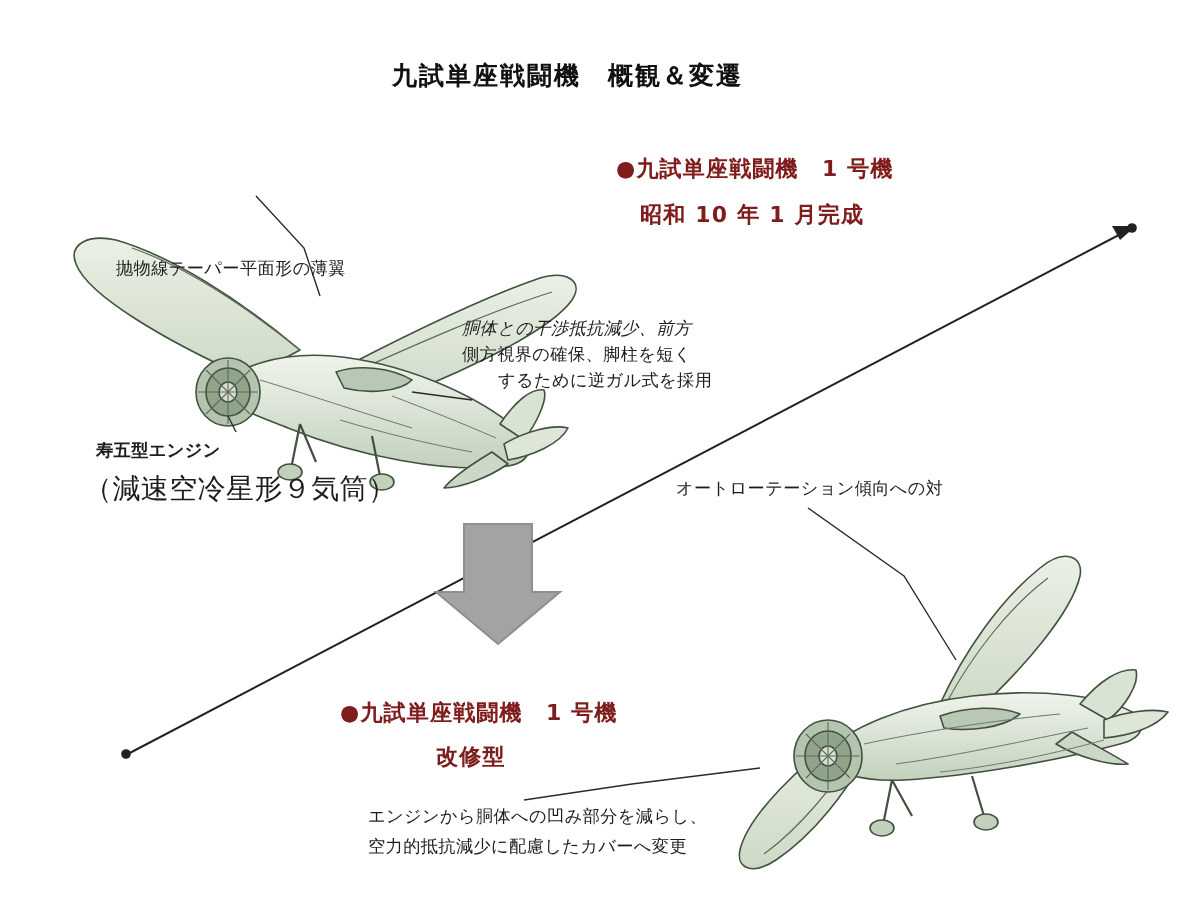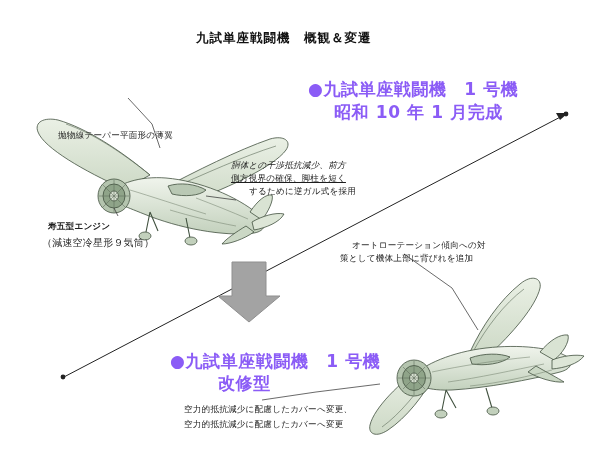--- a/index.html
+++ b/index.html
@@ -34,31 +34,31 @@
     line-height: 1.35;
     letter-spacing: 0.2px;
   }
   .title {
     font-size: 12.5px;
     font-weight: 700;
     color: #111;
     letter-spacing: 1px;
   }
   .hdr {
-    font-size: 17px;
+    font-size: 11px;
     font-weight: 700;
-    color: #8b5cf6;
+    color: #7f1d1d;
     letter-spacing: 0.6px;
   }
   .note {
     font-size: 8.6px;
     color: #1d1d1d;
   }
   .note-sm {
-    font-size: 10px;
+    font-size: 14px;
     color: #1d1d1d;
   }
 </style>
 </head>
 <body>
 
 <div id="canvas">
 
   <svg class="svg-layer" viewBox="0 0 600 450">
     <defs>
@@ -173,33 +173,32 @@
       <path d="M236 200 L206 196"></path>
       <path d="M118 216 L114 208"></path>
       <path d="M404 254 L452 288 L478 330"></path>
       <path d="M262 400 L316 392 L380 384"></path>
     </g>
   </svg>
 
   <div class="txt title" style="left:196px; top:30px;">九試単座戦闘機　概観＆変遷</div>
 
   <div class="txt hdr" style="left:308px; top:78px;">●九試単座戦闘機　1 号機</div>
-  <div class="txt hdr" style="left:320px; top:101px;margin-left:14px;">昭和 10 年 1 月完成</div>
+  <div class="txt hdr" style="left:320px; top:101px;">昭和 10 年 1 月完成</div>
 
   <div class="txt hdr" style="left:170px; top:350px;">●九試単座戦闘機　1 号機</div>
   <div class="txt hdr" style="left:218px; top:372px;">改修型</div>
 
   <div class="txt note" style="left:58px; top:82px;margin-top:48px;">抛物線テーパー平面形の薄翼</div>
 
   <div class="txt note" style="left:231px; top:160px;font-style:italic;">胴体との干渉抵抗減少、前方</div>
-  <div class="txt note" style="left:231px; top:173px;text-decoration:underline;">側方視界の確保、脚柱を短く</div>
+  <div class="txt note" style="left:231px; top:173px;">側方視界の確保、脚柱を短く</div>
   <div class="txt note" style="left:231px; top:186px;margin-left:18px;">するために逆ガル式を採用</div>
 
   <div class="txt note" style="left:48px; top:221px;font-weight:bold;">寿五型エンジン</div>
   <div class="txt note-sm" style="left:42px; top:236px;">（減速空冷星形９気筒）</div>
 
-  <div class="txt note" style="left:352px; top:240px;">オートローテーション傾向への対</div>
-  <div class="txt note" style="left:340px; top:253px;">策として機体上部に背びれを追加</div>
-
-  <div class="txt note" style="left:184px; top:404px;">空力的抵抗減少に配慮したカバーへ変更、</div>
+  <div class="txt note" style="left:338px; top:240px;">オートローテーション傾向への対</div>
+
+  <div class="txt note" style="left:184px; top:404px;">エンジンから胴体への凹み部分を減らし、</div>
   <div class="txt note" style="left:184px; top:419px;">空力的抵抗減少に配慮したカバーへ変更</div>
 
 </div>
 
 </body></html>

